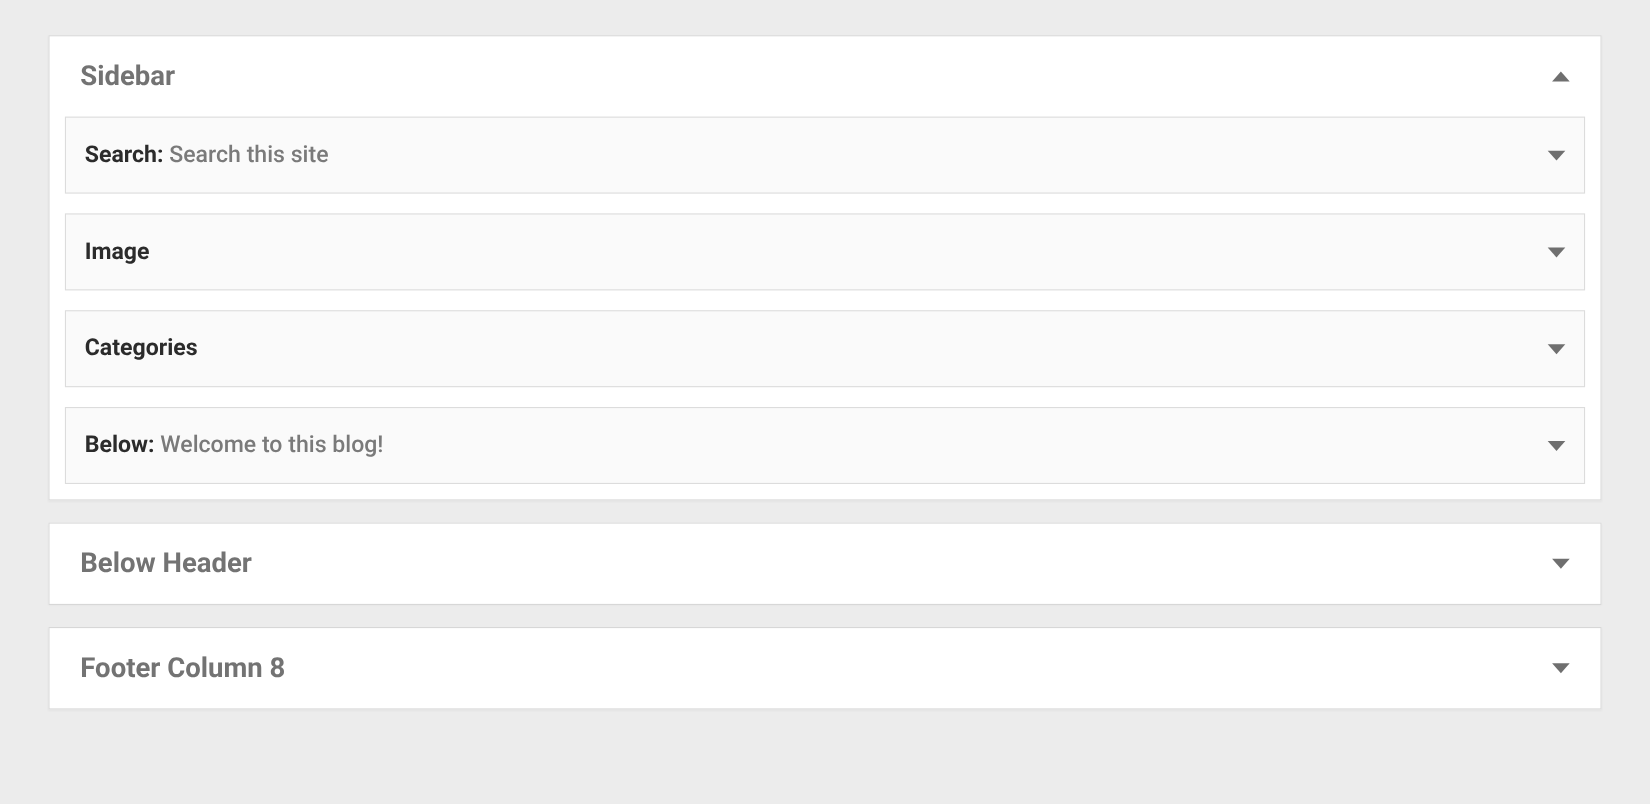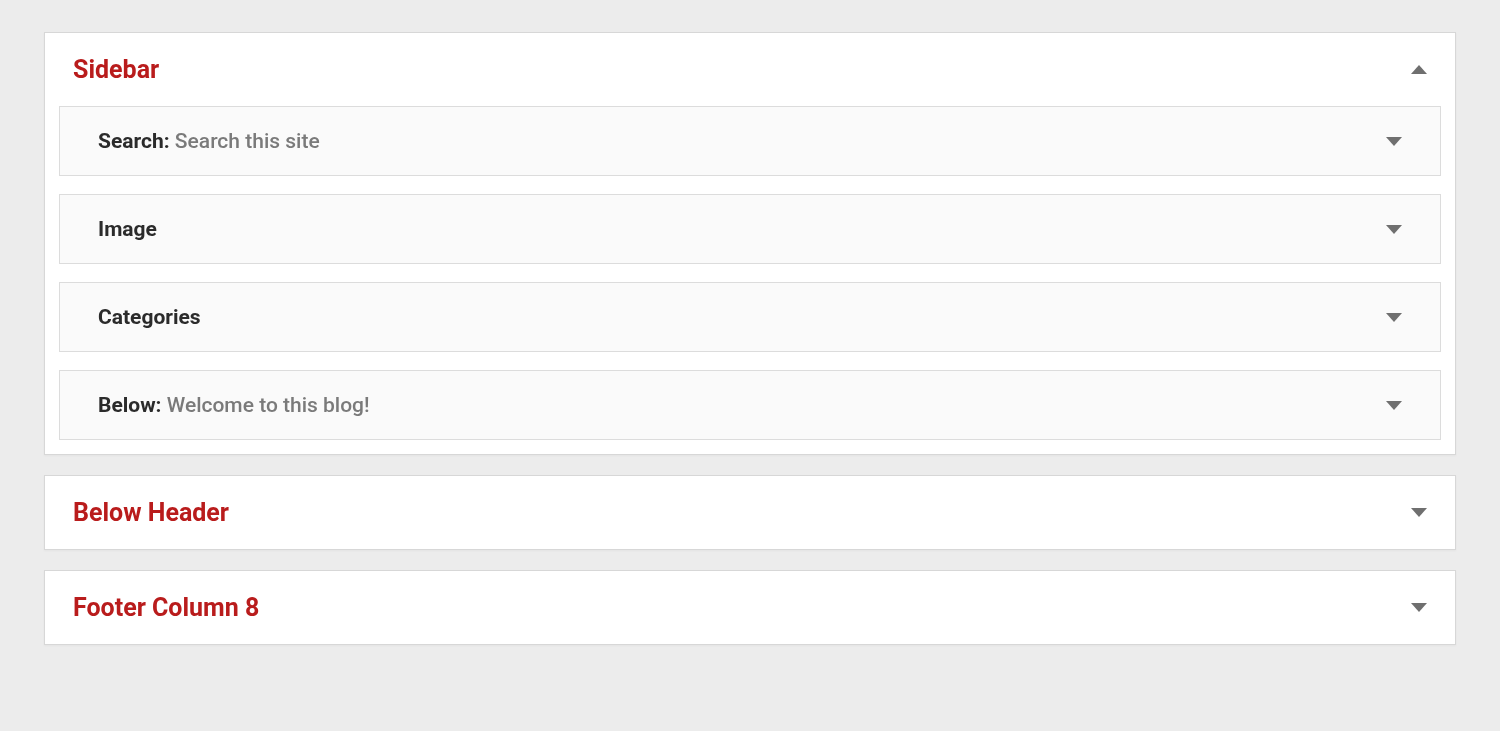--- a/index.html
+++ b/index.html
@@ -32,21 +32,21 @@
     .area-header {
       display: flex;
       align-items: center;
       justify-content: space-between;
       padding: 22px 28px;
       cursor: pointer;
     }
     .area-title {
       font-size: 25px;
       font-weight: 700;
-      color: #b91c1c;
+      color: #737373;
     }
     .caret {
       width: 0;
       height: 0;
     }
     .caret-down {
       border-left: 8px solid transparent;
       border-right: 8px solid transparent;
       border-top: 9px solid #6f6f6f;
     }
@@ -57,21 +57,21 @@
     }
     .widgets {
       padding: 0 14px 14px 14px;
       display: flex;
       flex-direction: column;
       gap: 18px;
     }
     .widget-item {
       background: #fafafa;
       border: 1px solid #dcdcdc;
-      padding: 22px 38px;
+      padding: 22px 17px;
       display: flex;
       align-items: center;
       justify-content: space-between;
       cursor: pointer;
     }
     .widget-label {
       font-size: 21px;
       font-weight: 700;
       color: #2b2b2b;
     }

